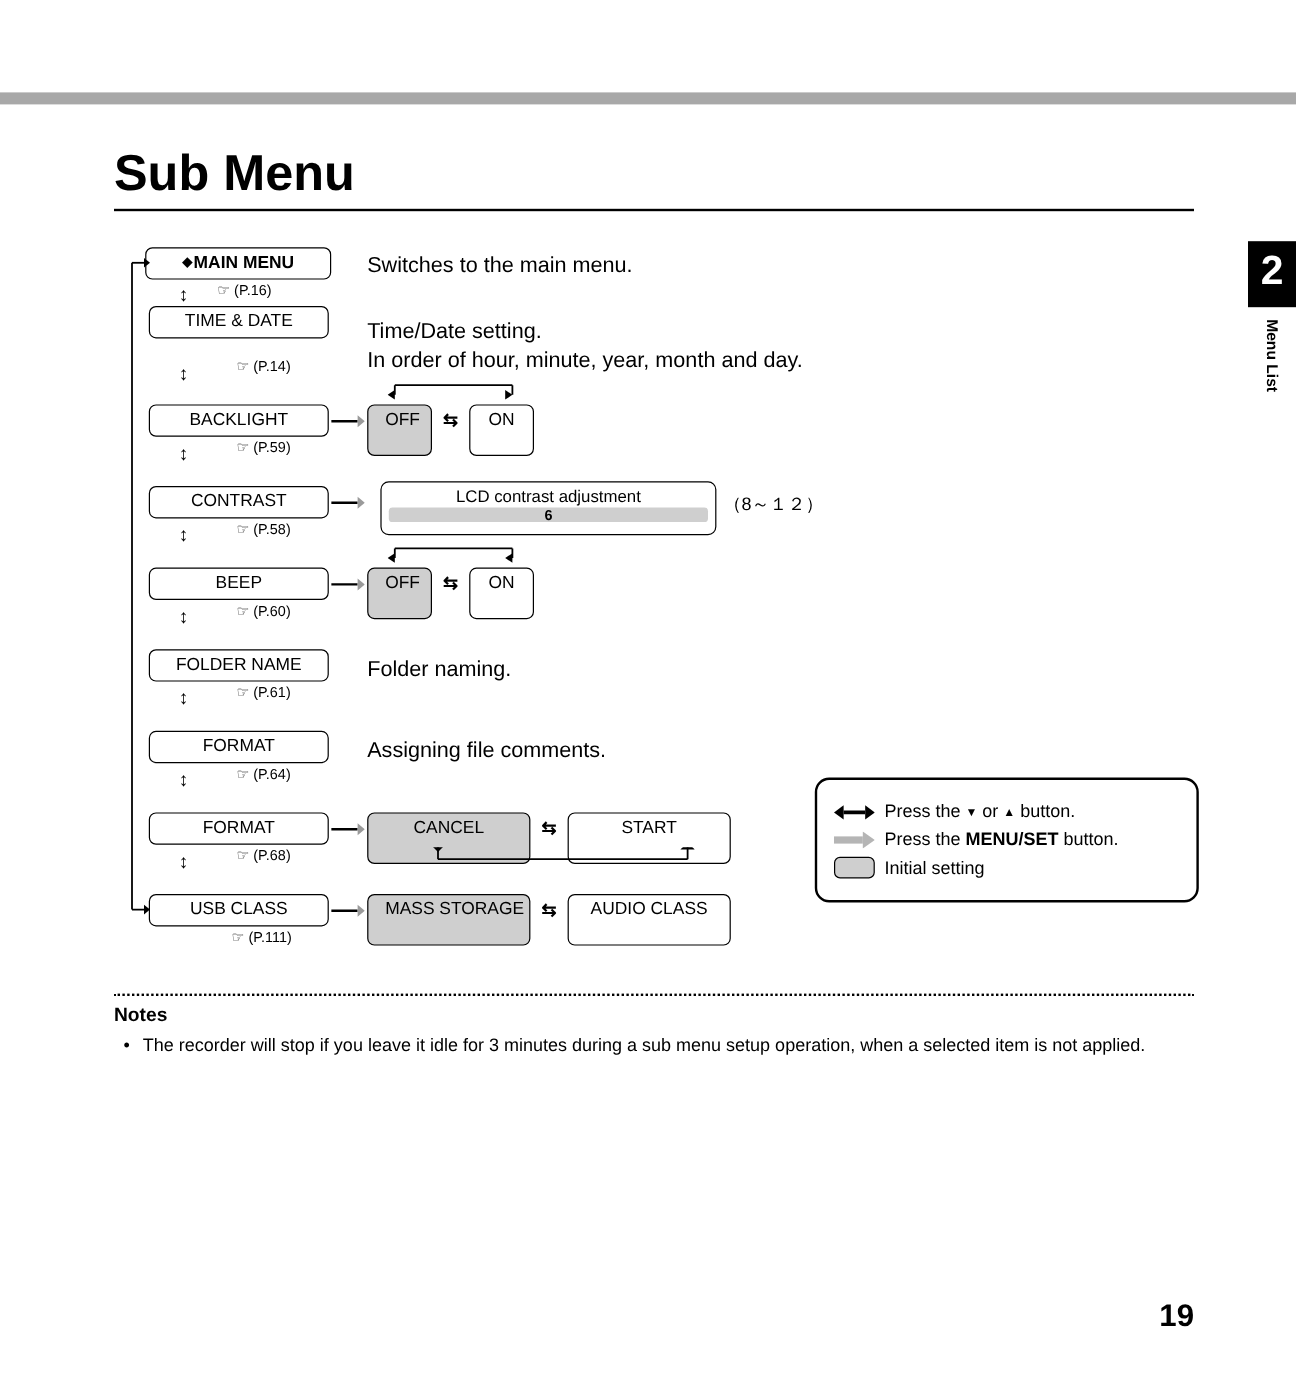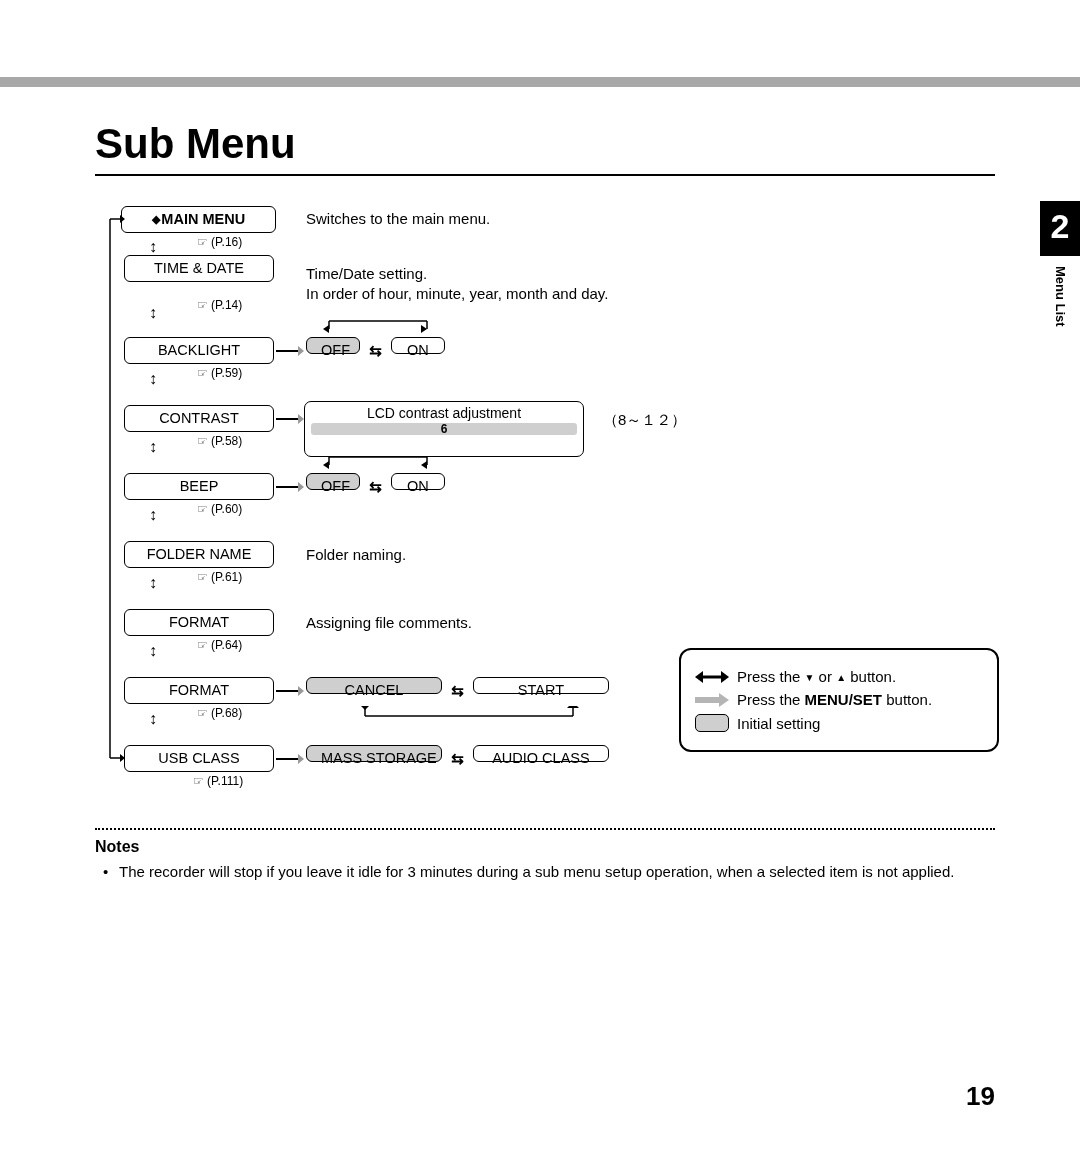--- a/index.html
+++ b/index.html
@@ -50,50 +50,50 @@
   .mbox.main { font-weight: bold; width: 155px; }
   .pageref {
     position: absolute;
     font-size: 12px;
     color: #000;
     white-space: nowrap;
   }
   .pageref::before { content: "☞ "; font-size: 12px; }
   .desc {
     position: absolute;
-    font-size: 15px;
+    font-size: 18px;
     line-height: 1.35;
   }
   .opt {
     display: inline-block;
     border: 1.5px solid #000;
     border-radius: 6px;
     padding: 0 14px;
-    height: 17px;
+    height: 43px;
     line-height: 25px;
     font-size: 14.5px;
     background: #fff;
     text-align: center;
   }
   .opt.sel { background: #cfcfcf; }
   .opt.wide { width: 136px; }
   .optrow { position: absolute; white-space: nowrap; }
   .lrswap {
     display: inline-block;
     vertical-align: middle;
     font-weight: bold;
     font-size: 15px;
     margin: 0 5px;
   }
   .contrast-box {
     position: absolute;
     border: 1.5px solid #000;
     border-radius: 7px;
-    left: 195px; top: 195px;
-    width: 280px; height: 56px;
+    left: 208px; top: 195px;
+    width: 280px; height: 45px;
     padding: 3px 6px 0 6px;
     text-align: center;
     font-size: 14px;
   }
   .contrast-bar {
     margin-top: 2px;
     height: 12px;
     background: #cfcfcf;
     border-radius: 3px;
     position: relative;
@@ -185,21 +185,21 @@
 
 <div class="page">
 
   <h1 class="title">Sub Menu</h1>
 
   <div class="diagram">
 
     <div class="mbox main" style="left:12px; top:0;">
       <span class="bullet-diamond">◆</span><span>MAIN MENU</span>
     </div>
-    <span class="pageref" style="left:88px; top:29px;">(<span>P.16</span>)</span>
+    <span class="pageref" style="left:72px; top:29px;">(<span>P.16</span>)</span>
     <span class="desc" style="left:197px; top:3px;">Switches to the main menu.</span>
 
     <div class="mbox" style="left:15px; top:49px;">TIME &amp; DATE</div>
     <span class="pageref" style="left:88px; top:92px;">(<span>P.14</span>)</span>
     <span class="desc" style="left:197px; top:58px; white-space:pre-line;">Time/Date setting.
 In order of hour, minute, year, month and day.</span>
 
     <div class="mbox" style="left:15px; top:131px;">BACKLIGHT</div>
     <span class="pageref" style="left:88px; top:160px;">(<span>P.59</span>)</span>
     <div class="rarrow" style="left:167px; top:138px;">

